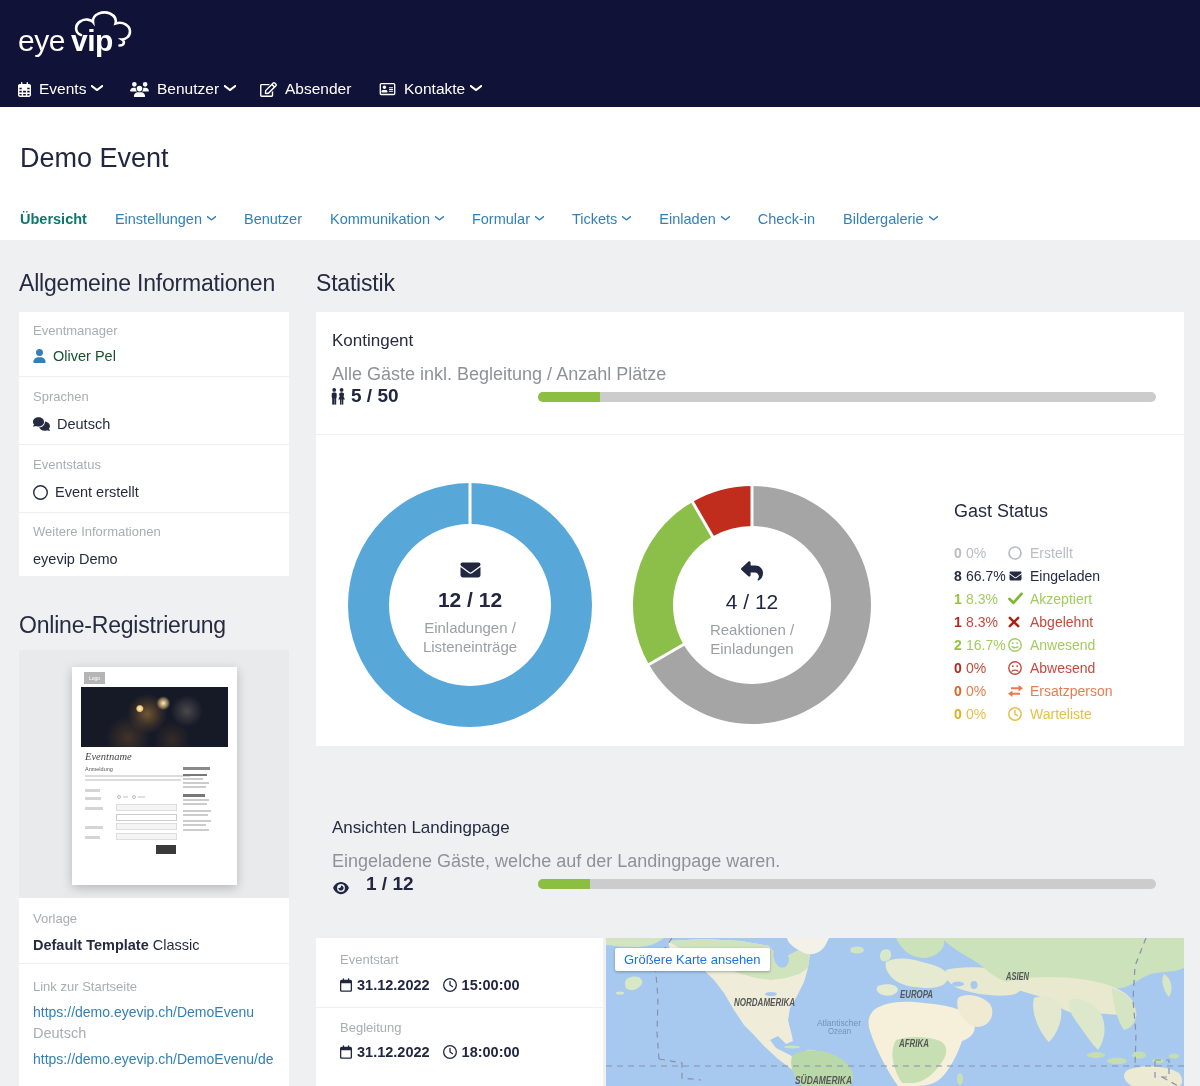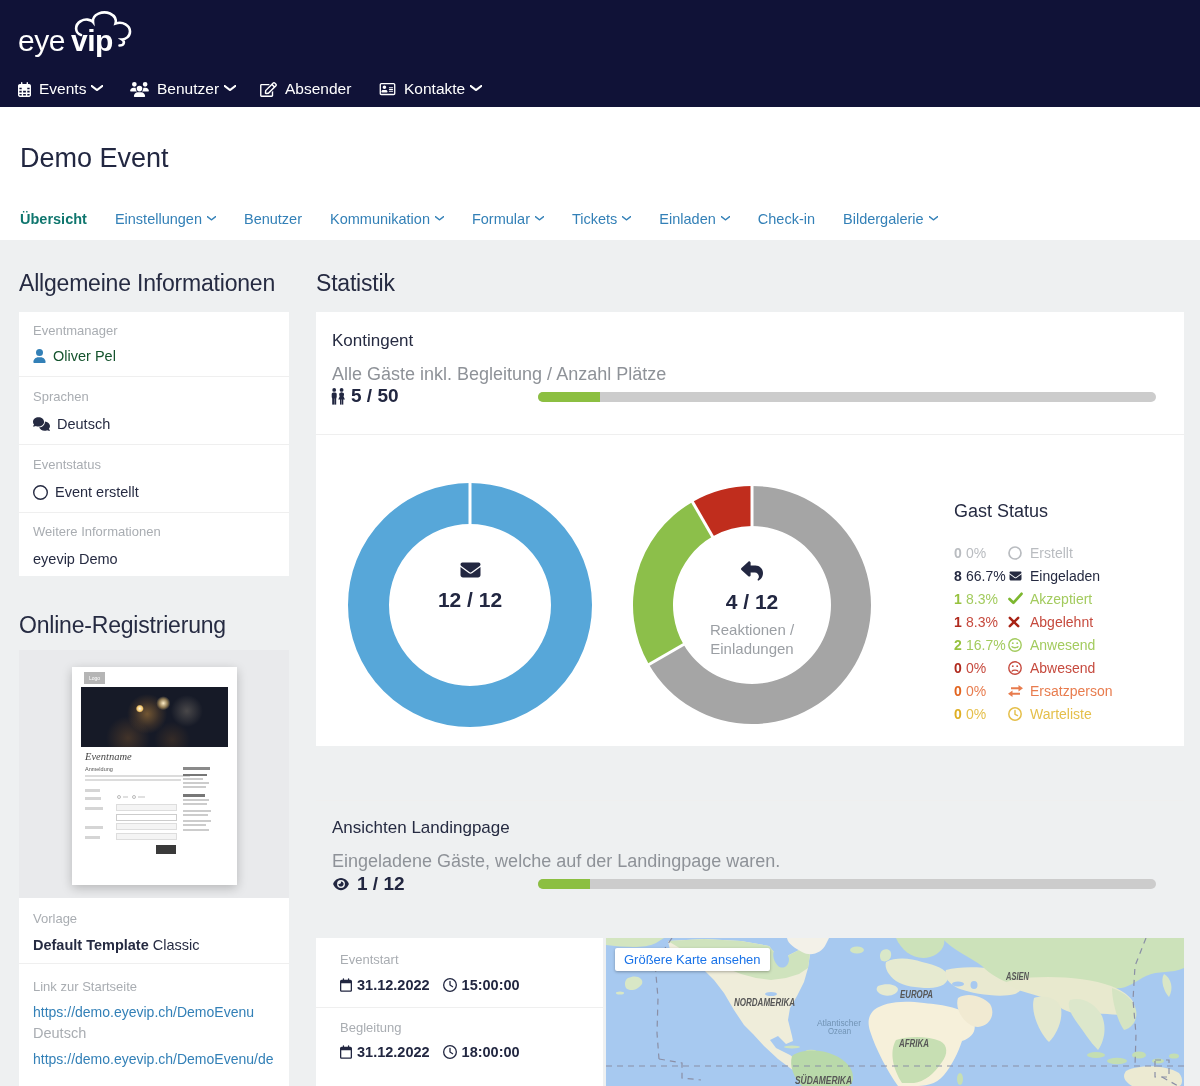--- a/index.html
+++ b/index.html
@@ -263,26 +263,27 @@
         <line x1="-38.5" y1="-66.7" x2="-60.5" y2="-104.8"></line>
       </g>
     </g>
   </svg>
 
   <div class="abs" style="left:54px; top:248px; width:200px; text-align:center;">
     <svg width="27" height="20" viewBox="0 0 512 512" fill="#222741">
         <path d="M48 64C21.5 64 0 85.5 0 112c0 15.1 7.1 29.3 19.2 38.4L236.8 313.6c11.4 8.5 27 8.5 38.4 0L492.8 150.4c12.1-9.1 19.2-23.3 19.2-38.4c0-26.5-21.5-48-48-48L48 64zM0 176L0 384c0 35.3 28.7 64 64 64l384 0c35.3 0 64-28.7 64-64l0-208L294.4 339.2c-22.8 17.1-54 17.1-76.8 0L0 176z"></path>
       </svg>
     <div style="font-size:21px; font-weight:bold; color:#222741; margin-top:4px;">12 / 12</div>
+    <div class="donutlbl" style="margin-top:6px;">Einladungen /<br>Listeneinträge</div>
   </div>
   <div class="abs" style="left:336px; top:248px; width:200px; text-align:center;">
     <svg width="26" height="22" viewBox="0 0 512 512" fill="#222741">
         <path d="M205 34.8c11.5 5.1 19 16.6 19 29.2l0 64 112 0c97.2 0 176 78.8 176 176c0 113.3-81.5 163.9-100.2 174.1c-2.5 1.4-5.3 1.9-8.1 1.9c-10.9 0-19.7-8.9-19.7-19.7c0-7.5 4.3-14.4 9.8-19.5c9.4-8.8 22.2-26.4 22.2-56.7c0-53-43-96-96-96l-96 0 0 64c0 12.6-7.4 24.1-19 29.2s-25 3-34.4-5.4l-160-144C3.9 225.7 0 217.1 0 208s3.9-17.7 10.6-23.8l160-144c9.4-8.5 22.9-10.6 34.4-5.4z"></path>
       </svg>
-    <div style="font-size:21px; font-weight:bold; color:#222741; margin-top:4px;">4 / 12</div>
+    <div style="font-size:21px; font-weight:normal; color:#222741; margin-top:4px;">4 / 12</div>
     <div class="donutlbl" style="margin-top:6px;">Reaktionen /<br>Einladungen</div>
   </div>
 
   <div class="abs" style="left:638px; top:189px; font-size:18px; color:#262b42;">Gast Status</div>
   <div class="abs" style="left:638px; top:229px; width:230px; height:200px; font-size:15px;">
     <div class="leg-row" style="top:0; color:#b9bcc0;"><span class="leg-count">0</span><span class="leg-pct">0%</span><span class="leg-ic">
           <svg width="14" height="14" viewBox="0 0 14 14">
             <circle cx="7" cy="7" r="6" fill="none" stroke="#b9bcc0" stroke-width="1.7"></circle>
           </svg>
         </span>Erstellt</div>
@@ -332,21 +333,21 @@
   </div>
 
   <div class="divider abs" style="left:0; top:488px; width:868px;"></div>
 
   <div class="abs" style="left:16px; top:506px;">
       <div class="sec-title">Ansichten Landingpage</div>
     </div>
   <div class="abs" style="left:16px; top:539px;">
       <div class="sec-sub">Eingeladene Gäste, welche auf der Landingpage waren.</div>
     </div>
-  <div class="abs" style="left:16px; top:561px; display:flex; align-items:center; gap:7px;">
+  <div class="abs" style="left:16px; top:561px; display:flex; align-items:flex-end; gap:16px;">
     <svg width="18" height="14" viewBox="0 0 576 512" fill="#222741">
         <path d="M288 32c-80.8 0-145.5 36.8-192.6 80.6C48.6 156 17.3 208 2.5 243.7c-3.3 7.9-3.3 16.7 0 24.6C17.3 304 48.6 356 95.4 399.4C142.5 443.2 207.2 480 288 480s145.5-36.8 192.6-80.6c46.8-43.5 78.1-95.4 93-131.1c3.3-7.9 3.3-16.7 0-24.6c-14.9-35.7-46.2-87.7-93-131.1C433.5 68.8 368.8 32 288 32zM144 256a144 144 0 1 1 288 0 144 144 0 1 1 -288 0zm144-64c0 35.3-28.7 64-64 64c-7.1 0-13.9-1.2-20.3-3.3c-5.5-1.8-11.9 1.6-11.7 7.4c.3 6.9 1.3 13.8 3.2 20.7c13.7 51.2 66.4 81.6 117.6 67.9s81.6-66.4 67.9-117.6c-11.1-41.5-47.8-69.4-88.6-71.1c-5.8-.2-9.2 6.1-7.4 11.7c2.1 6.4 3.3 13.2 3.3 20.3z"></path>
       </svg>
     <span class="bigcount">1 / 12</span>
   </div>
   <div class="pbar" style="left:222px; top:567px; width:618px;">
       <div class="fill" style="width:52px;"></div>
     </div>
 </div>
 

